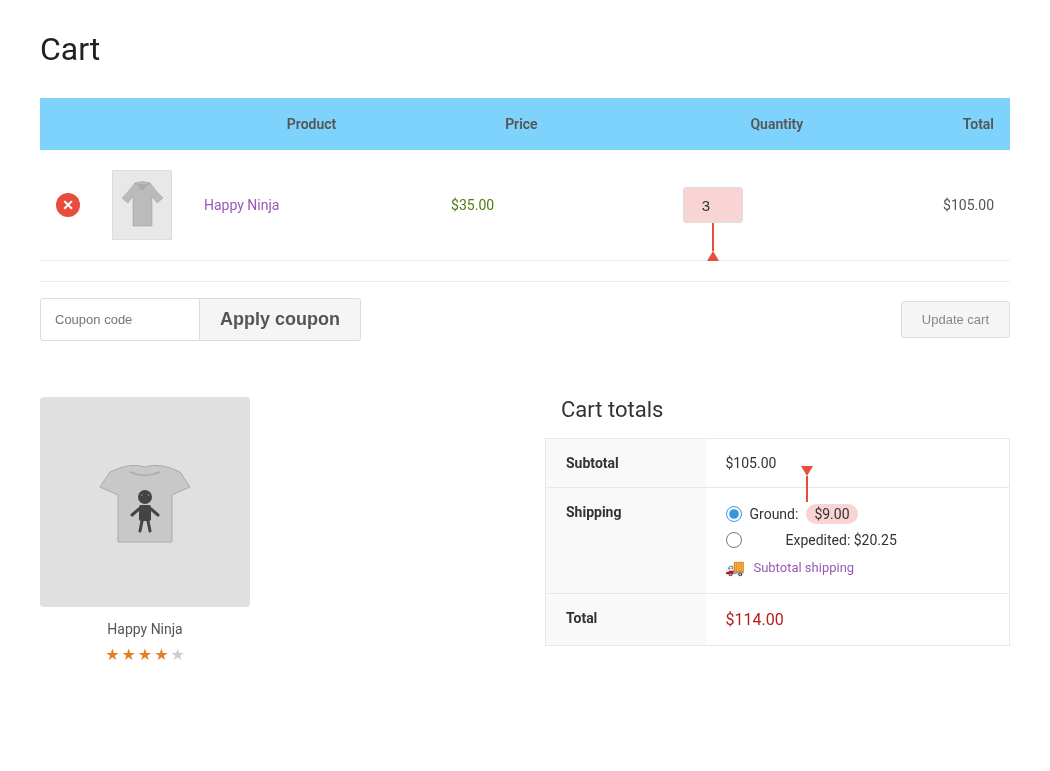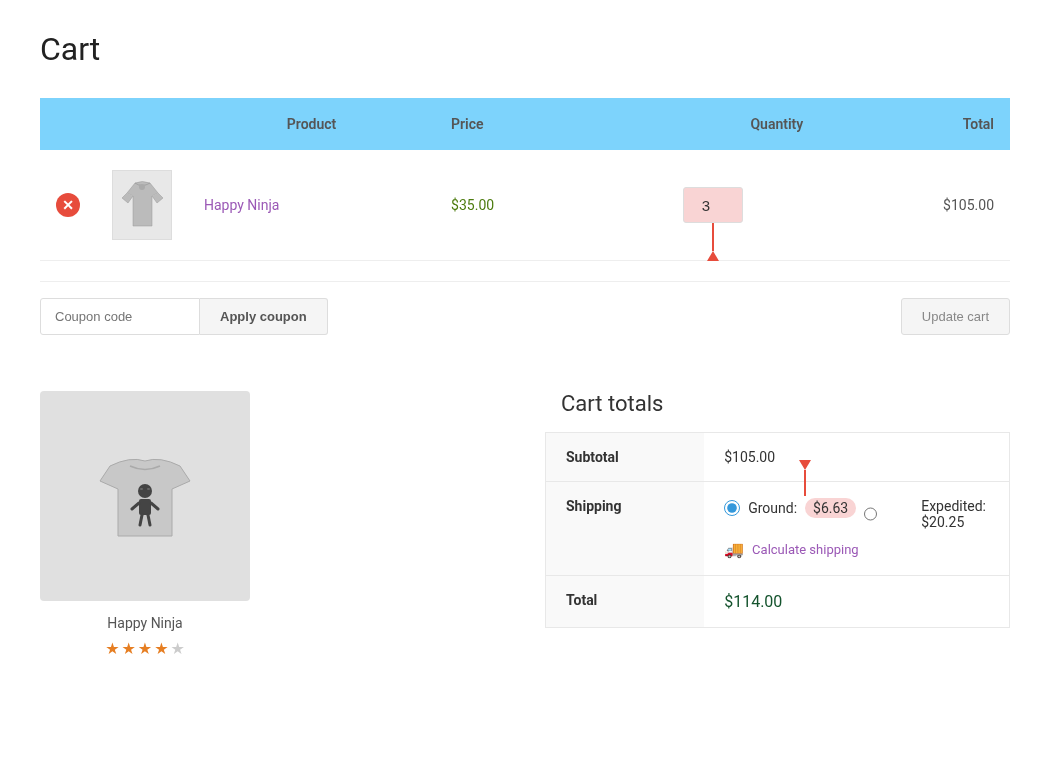--- a/index.html
+++ b/index.html
@@ -5,21 +5,21 @@
     * { box-sizing: border-box; margin: 0; padding: 0; }
     body { font-family: -apple-system, BlinkMacSystemFont, 'Segoe UI', Roboto, sans-serif; background: #fff; color: #333; padding: 30px 40px; font-size: 14px; }
 
     .page-title { font-size: 32px; font-weight: 400; color: #222; margin-bottom: 30px; }
 
     
     .cart-table { width: 100%; border-collapse: collapse; margin-bottom: 20px; }
     .cart-table thead tr { background: #7dd3fc; }
     .cart-table thead th { padding: 18px 16px; text-align: left; font-weight: 600; color: #555; font-size: 14px; }
     .cart-table thead th.col-product { text-align: center; }
-    .cart-table thead th.col-price { text-align: left; }
+    .cart-table thead th.col-price { text-align: center; }
     .cart-table thead th.col-qty { text-align: right; }
     .cart-table thead th.col-total { text-align: right; }
     .cart-table tbody tr { border-bottom: 1px solid #eee; }
     .cart-table tbody td { padding: 20px 16px; vertical-align: middle; }
     .cart-table tbody td.col-remove { width: 40px; text-align: center; }
     .cart-table tbody td.col-image { width: 80px; text-align: center; }
     .cart-table tbody td.col-product { }
     .cart-table tbody td.col-price { }
     .cart-table tbody td.col-qty { text-align: center; }
     .cart-table tbody td.col-total { text-align: right; }
@@ -35,21 +35,21 @@
     .price { color: #4d7c0f; }
 
     .qty-input { width: 60px; height: 36px; text-align: center; border: 1px solid #ddd; border-radius: 3px; font-size: 15px; background: #f9d4d4; color: #333; }
 
     .total-price { color: #555; font-size: 14px; }
 
     
     .coupon-row { display: flex; align-items: center; justify-content: space-between; padding: 16px 0; border-top: 1px solid #eee; }
     .coupon-left { display: flex; gap: 0; }
     .coupon-input { border: 1px solid #ddd; padding: 10px 14px; border-radius: 3px 0 0 3px; font-size: 13px; color: #999; width: 160px; background: #fff; outline: none; }
-    .coupon-btn { background: #f5f5f5; border: 1px solid #ddd; border-left: none; padding: 10px 20px; border-radius: 0 3px 3px 0; cursor: pointer; font-size: 13px; font-weight: 700; color: #555; }
+    .coupon-btn { background: #f5f5f5; border: 1px solid #ddd; border-left: none; padding: 10px 20px; border-radius: 0 3px 3px 0; cursor: pointer; font-size: 18px; font-weight: 700; color: #555; }
     .update-cart-btn { background: #f5f5f5; border: 1px solid #ddd; padding: 10px 20px; border-radius: 3px; cursor: pointer; font-size: 13px; color: #888; }
 
     
     .bottom-section { display: flex; gap: 40px; margin-top: 40px; }
     .interested-section { flex: 1; }
     .interested-title { font-size: 18px; font-weight: 400; color: #333; margin-bottom: 20px; }
 
     .product-card { width: 210px; }
     .product-card-image { width: 210px; height: 210px; background: #e0e0e0; border-radius: 4px; display: flex; align-items: center; justify-content: center; margin-bottom: 14px; }
     .product-card-image svg { width: 130px; height: 130px; }
@@ -62,30 +62,30 @@
 
     
     .cart-totals { flex: 1; }
     .cart-totals-title { font-size: 22px; font-weight: 400; color: #333; margin-bottom: 16px; margin-left: 16px; }
     .totals-table { width: 100%; border: 1px solid #e8e8e8; border-collapse: collapse; }
     .totals-table tr { border-bottom: 1px solid #e8e8e8; }
     .totals-table td { padding: 16px 20px; vertical-align: top; }
     .totals-table td:first-child { background: #f9f9f9; font-weight: 700; color: #333; width: 160px; }
     .totals-table td:last-child { background: #fff; }
 
-    .shipping-options { display: flex; flex-direction: row; gap: 8px; }
+    .shipping-options { display: flex; flex-direction: column; gap: 8px; }
     .shipping-option { display: flex; align-items: center; gap: 8px; }
     .radio-btn { width: 16px; height: 16px; accent-color: #3498db; cursor: pointer; }
 
     .shipping-price-highlight { background: #f9d4d4; border-radius: 12px; padding: 2px 8px; color: #333; }
 
     .calculate-shipping { display: flex; align-items: center; gap: 8px; color: #9b59b6; cursor: pointer; margin-top: 10px; font-size: 13px; }
     .truck-icon { font-size: 16px; }
 
-    .total-amount { font-size: 16px; color: #14532d; }
+    .total-amount { font-size: 16px; color: #b91c1c; }
   </style>
 </head>
 <body>
 
 <h1 class="page-title">Cart</h1>
 
 <table class="cart-table">
   <thead>
     <tr>
       <th style="width:40px;"></th>
@@ -193,36 +193,36 @@
         </tr>
         <tr>
           <td>Shipping</td>
           <td>
             <div class="shipping-options">
 
               <div style="position:relative; display:inline-block;">
                 <label class="shipping-option" style="cursor:pointer;">
                   <input type="radio" class="radio-btn" name="shipping" checked="" style="">
                   <span>Ground: </span>
-                  <span class="shipping-price-highlight">$6.63</span>
+                  <span class="shipping-price-highlight">$9.00</span>
                 </label>
 
                 <div style="position:absolute; top:-38px; left:75px; display:flex; flex-direction:column; align-items:center; pointer-events:none;">
                   <div style="width:0; height:0; border-left:6px solid transparent; border-right:6px solid transparent; border-top:10px solid #e74c3c;"></div>
                   <div style="width:2px; height:26px; background:#e74c3c;"></div>
                 </div>
               </div>
               <label class="shipping-option" style="cursor:pointer;gap:44px;">
                 <input type="radio" class="radio-btn" name="shipping" style="">
                 <span>Expedited: $20.25</span>
               </label>
             </div>
             <div class="calculate-shipping">
               <span class="truck-icon">🚚</span>
-              <span>Calculate shipping</span>
+              <span>Subtotal shipping</span>
             </div>
           </td>
         </tr>
         <tr>
           <td>Total</td>
           <td>
             <span class="total-amount">$114.00</span>
           </td>
         </tr>
       </tbody>

